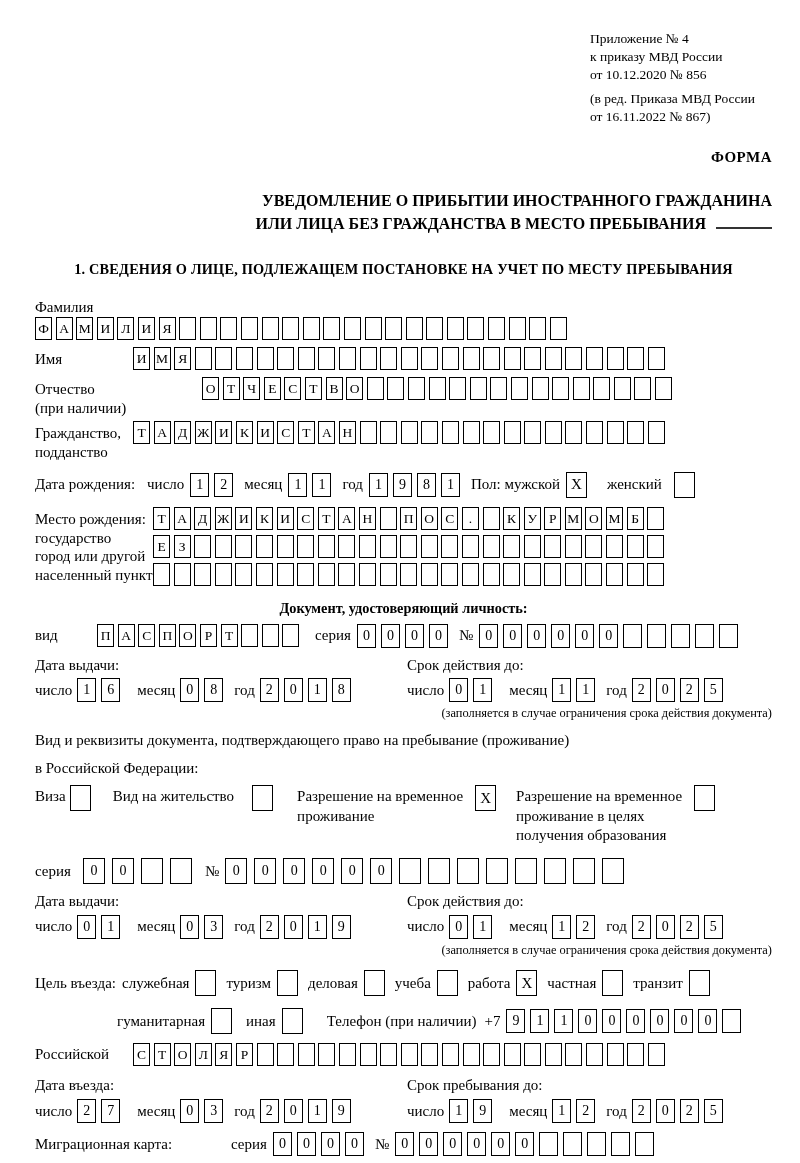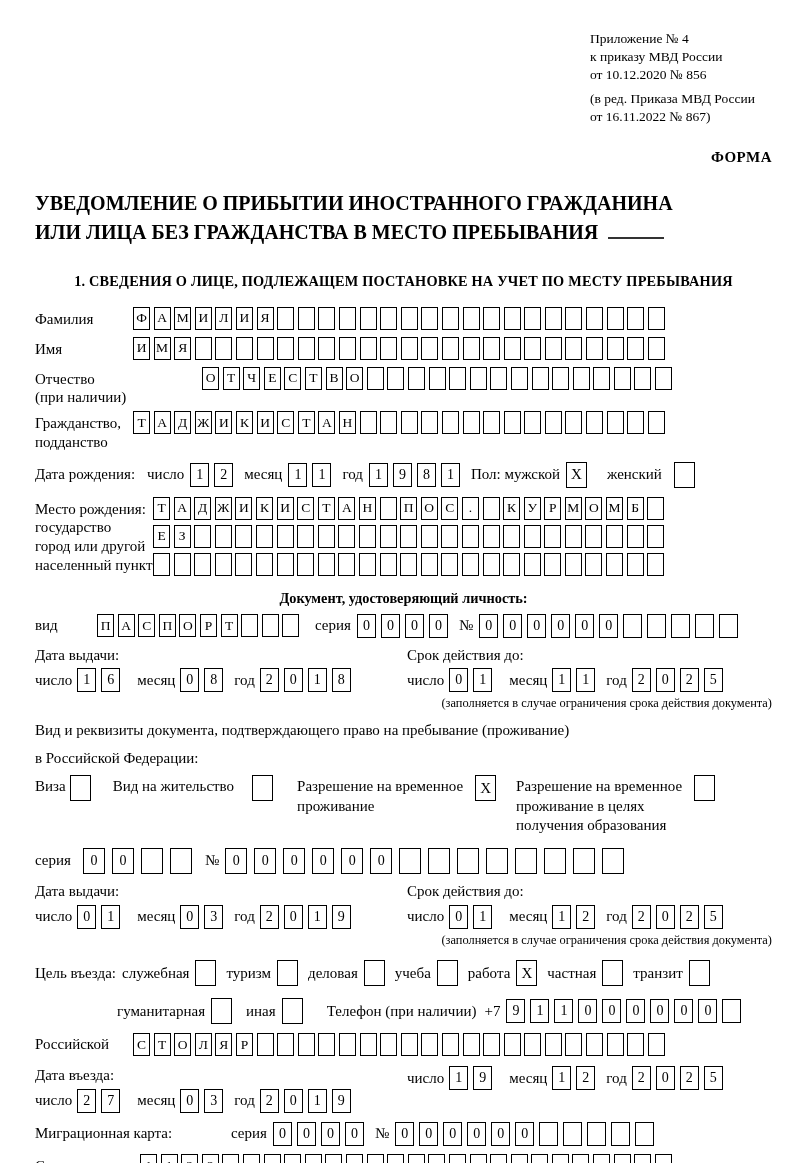--- a/index.html
+++ b/index.html
@@ -11,21 +11,21 @@
   }
   .page { padding:30px 28px 0 35px; }
 
   
   .hdr-block { margin-left:555px; font-size:13.5px; }
   .hdr-block div { line-height:1.35; }
   .hdr-ed { margin-top:5px; }
   .forma { text-align:right; font-weight:bold; font-size:15px; margin-top:22px; letter-spacing:.5px; }
 
   
-  .title { text-align:left; font-weight:bold; font-size:20px; margin-top:22px; line-height:1.45; }
+  .title { text-align:right; font-weight:bold; font-size:16px; margin-top:22px; line-height:1.45; }
   .title-underline { display:inline-block; width:56px; border-bottom:2px solid #333; height:14px; margin-left:10px; }
   .sec-heading { text-align:center; font-weight:bold; font-size:14.3px; margin-top:26px; letter-spacing:.2px; }
 
   
   .row { display:flex; align-items:flex-start; margin-top:7px; }
   .row.center { align-items:center; }
   .lbl { flex:0 0 auto; padding-top:3px; }
   .lbl-w { width:98px; }
   .lbl-pat { width:167px; }
   .lbl-bp { width:118px; }
@@ -86,21 +86,21 @@
 
   <div class="title">
     <div>УВЕДОМЛЕНИЕ О ПРИБЫТИИ ИНОСТРАННОГО ГРАЖДАНИНА</div>
     <div>
       <span>ИЛИ ЛИЦА БЕЗ ГРАЖДАНСТВА В МЕСТО ПРЕБЫВАНИЯ</span><span class="title-underline"></span>
     </div>
   </div>
 
   <div class="sec-heading">1. СВЕДЕНИЯ О ЛИЦЕ, ПОДЛЕЖАЩЕМ ПОСТАНОВКЕ НА УЧЕТ ПО МЕСТУ ПРЕБЫВАНИЯ</div>
 
-  <div class="row" style="margin-top:16px;">
+  <div class="row" style="margin-top:16px;flex-direction:column;">
     <div class="lbl lbl-w">Фамилия</div>
     <div class="boxes">
         <span class="cbox">Ф</span>
         <span class="cbox">А</span>
         <span class="cbox">М</span>
         <span class="cbox">И</span>
         <span class="cbox">Л</span>
         <span class="cbox">И</span>
         <span class="cbox">Я</span>
         <span class="cbox"></span>
@@ -620,20 +620,21 @@
         <span class="t">год</span>
         <span class="boxes">
             <span class="cbox dbox">2</span>
             <span class="cbox dbox">0</span>
             <span class="cbox dbox">1</span>
             <span class="cbox dbox">9</span>
           </span>
       </div>
     </div>
     <div class="date-col-r">
+      <div class="date-head">Срок пребывания до:</div>
       <div class="date-row">
         <span class="t">число</span>
         <span class="boxes gap-m">
             <span class="cbox dbox">1</span>
             <span class="cbox dbox">9</span>
           </span>
         <span class="t">месяц</span>
         <span class="boxes gap-s">
             <span class="cbox dbox">1</span>
             <span class="cbox dbox">2</span>

